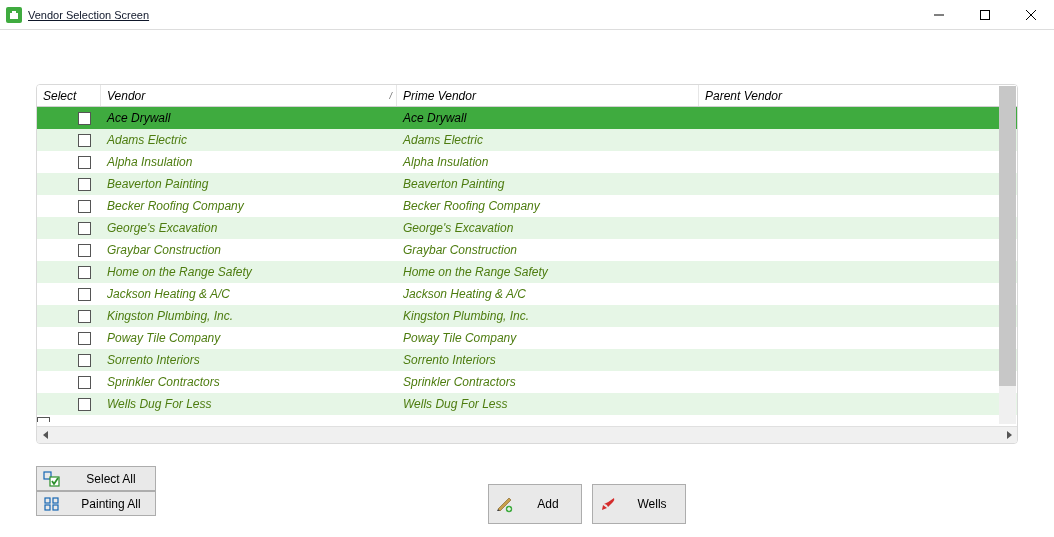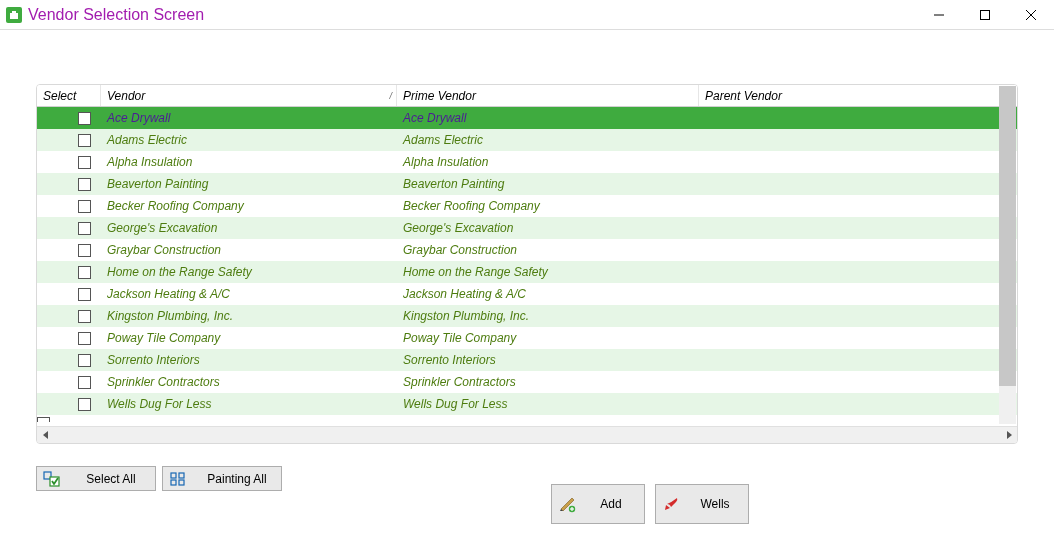--- a/index.html
+++ b/index.html
@@ -20,21 +20,21 @@
       border-bottom: 1px solid #ddd;
     }
     .titlebar .app-icon {
       width: 16px; height: 16px;
       background: #3fab3f;
       margin-right: 6px;
       border-radius: 2px;
       display: flex; align-items: center; justify-content: center;
     }
     .titlebar .app-icon svg { width: 10px; height: 10px; }
-    .titlebar .title { font-size: 16px; color: #a21caf; }
+    .titlebar .title { font-size: 11px; color: #0f172a; text-decoration: underline; }
     .win-controls { margin-left: auto; display: flex; }
     .win-btn {
       width: 46px; height: 30px;
       display: flex; align-items: center; justify-content: center;
       color: #000;
     }
     .win-btn svg { width: 10px; height: 10px; }
 
     .content {
       padding: 54px 36px 10px 36px;
@@ -85,21 +85,21 @@
     }
 
     .row {
       display: flex;
       height: 22px;
       font-size: 12px;
       color: #4d7c0f;
     }
     .row.even { background: #e6f6e6; }
     .row.odd { background: #fff; }
-    .row.selected { background: #3fab3f; color: #4c1d95; }
+    .row.selected { background: #3fab3f; color: #000000; }
     .row .col { border-right: none; }
     .row .col-select { justify-content: flex-end; padding-right: 10px; }
     .row .col-vendor, .row .col-prime, .row .col-parent { padding-left: 6px; }
 
     .chk {
       width: 13px; height: 13px;
       border: 1px solid #555;
       background: #fff;
     }
 
@@ -143,21 +143,21 @@
       display: flex; align-items: center; justify-content: center;
       color: #555;
     }
     .h-track { flex: 1; }
 
     .footer {
       padding: 12px 36px 0 36px;
       display: flex;
       align-items: flex-start;
     }
-    .sel-btns { display: flex; gap: 6px; }
+    .sel-btns { display: flex; gap: 0; flex-direction: column; }
     .btn {
       height: 25px;
       padding: 0 12px 0 6px;
       border: 1px solid #adadad;
       background: #e9e9e9;
       display: flex; align-items: center;
       font-size: 12px;
       cursor: default;
       gap: 18px;
       min-width: 120px;

